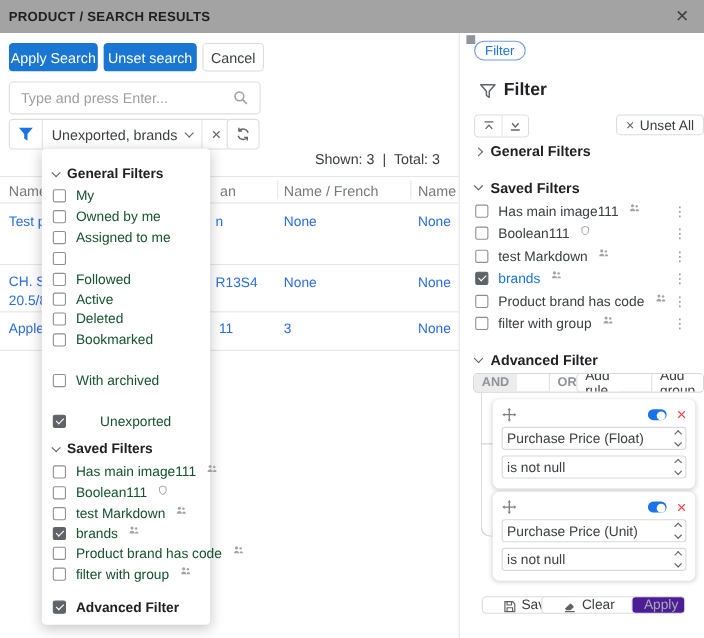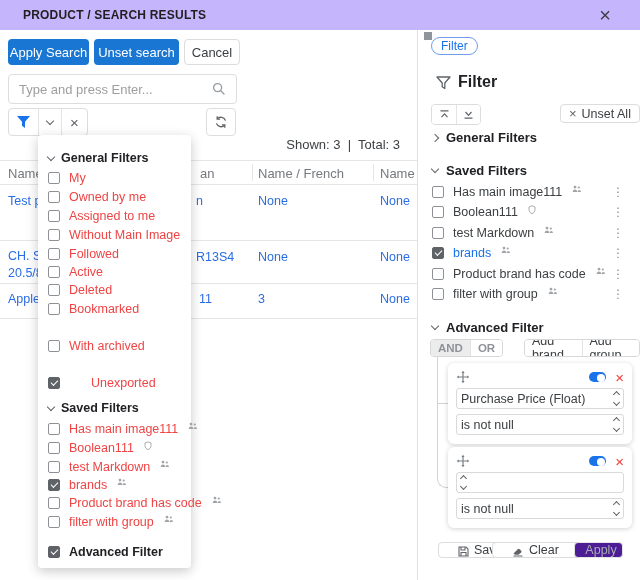--- a/index.html
+++ b/index.html
@@ -2,22 +2,22 @@
 <html><head>
 <meta charset="utf-8">
 <style>
   * { box-sizing: border-box; margin: 0; padding: 0; }
   html,body { width:640px; height:580px; }
   body { font-family:"Liberation Sans", sans-serif; background:#fff; position:relative; overflow:hidden; }
 
   .abs { position:absolute; }
 
   
-  .win-header { position:absolute; left:0; top:0; width:640px; height:30px; background:#c4b5fd;
-    display:flex; align-items:center; padding:0 23px; }
+  .win-header { position:absolute; left:0; top:0; width:640px; height:30px; background:#a3a3a3;
+    display:flex; align-items:center; padding:0 8px; }
   .win-title { font-size:12px; font-weight:bold; color:#1f1f1f; letter-spacing:.2px; }
   .win-close { margin-left:auto; font-size:20px; color:#3c4043; line-height:1; cursor:pointer;
     padding:0 6px; font-weight:400; }
 
   
   .btn { display:inline-flex; align-items:center; justify-content:center; gap:5px;
     border-radius:4px; font-size:13px; cursor:pointer; border:1px solid transparent; }
   .btn-blue { background:#1976d2; color:#fff; font-weight:normal; }
   .btn-plain { background:#fff; color:#3c4043; border-color:#dcdcdc; }
   .btn-disabled { background:#4c1d95; color:#a9aeb4; border-color:#e5e5e5; }
@@ -57,21 +57,21 @@
   .chv.right { transform:rotate(-45deg); }
   .updown { display:flex; flex-direction:column; gap:3px; align-items:center; }
   .updown .chv { width:5px; height:5px; border-width:1.3px; border-color:#5f6368; }
   .updown .u { transform:rotate(-135deg); }
   .updown .d { transform:rotate(45deg); }
 
   
   .dropdown { position:absolute; left:38px; top:135px; width:153px; height:433px; background:#fff;
     border-radius:4px; box-shadow:0 3px 12px rgba(0,0,0,.22); z-index:10; }
   .dd-row { position:absolute; left:10px; display:flex; align-items:center; gap:9px; height:14px; }
-  .dd-label { font-size:12.5px; color:#ef4444; white-space:nowrap; }
+  .dd-label { font-size:12.5px; color:#14532d; white-space:nowrap; }
   .dd-head { font-size:12.5px; font-weight:bold; color:#202124; white-space:nowrap; }
   .sup-ic { margin:-6px 0 0 1px; flex:none; }
 
   
   .right-panel { position:absolute; left:418px; top:30px; width:222px; height:550px; background:#fff; }
   .panel-divider { position:absolute; left:417px; top:30px; width:1px; height:550px; background:#e0e0e0; }
   .chip { position:absolute; left:13px; top:7px; border:1px solid #6f9ceb; color:#1a73e8; font-size:12px;
     border-radius:10px; padding:1px 9px; cursor:pointer; }
   .gray-square { position:absolute; left:6px; top:2px; width:8px; height:8px; background:#8f959b; }
   .panel-title { position:absolute; left:40px; top:43px; font-size:16px; font-weight:bold; color:#202124; }
@@ -85,21 +85,21 @@
   .sv-item { position:absolute; left:14px; display:flex; align-items:center; gap:9px; height:14px; }
   .sv-label { font-size:12.5px; color:#3c4043; white-space:nowrap; }
   .sv-label.blue { color:#1a73e8; }
   .kebab { position:absolute; left:193px; width:14px; text-align:center; font-size:12px; color:#8a8f94;
     cursor:pointer; height:14px; line-height:14px; }
 
   .tg { width:19px; height:11px; border-radius:6px; background:#1a73e8; position:relative; flex:none; cursor:pointer; }
   .tg::after { content:""; position:absolute; right:1.5px; top:1.5px; width:8px; height:8px;
     border-radius:50%; background:#fff; }
 
-  .seg-group { position:absolute; display:flex; border:1px solid #d7d7d7; border-radius:4px; overflow:hidden; height:18px; }
+  .seg-group { position:absolute; display:flex; border:1px solid #d7d7d7; border-radius:4px; overflow:hidden; height:18px;gap:29px; }
   .seg { display:flex; align-items:center; padding:0 7px; font-size:11.5px; font-weight:bold; color:#8f9398;
     background:#fff; cursor:pointer; }
   .seg + .seg { border-left:1px solid #e2e2e2; }
   .seg.active { background:#ececec; }
   .addgrp .seg { font-size:12.5px; font-weight:normal; color:#3c4043; }
 
   .connector { position:absolute; left:19px; top:327px; width:11px; height:131px;
     border-left:1.5px solid #d2d2d2; border-bottom:1.5px solid #d2d2d2; border-bottom-left-radius:9px; }
   .connector-tick { position:absolute; left:19px; top:373px; width:11px; border-top:1.5px solid #d2d2d2; }
 
@@ -135,20 +135,21 @@
     </svg>
   </div>
 
   <div class="filter-group">
     <div class="fg-seg">
       <svg width="13" height="12" viewBox="0 0 13 12">
         <path d="M0 0h13L8 5.8V12L5 9.8V5.8Z" fill="#1a73e8"></path>
       </svg>
     </div>
     <div class="fg-seg">
+      <span class="fg-text">Unexported, brands</span>
       <span class="chv down"></span>
     </div>
     <div class="fg-seg">
       <span style="font-size:15px; color:#5f6368; line-height:1;">×</span>
     </div>
   </div>
   <div class="refresh-btn">
     <svg width="14" height="14" viewBox="0 0 14 14">
       <path d="M11.6 5.6A5 5 0 0 0 3.2 3.9" fill="none" stroke="#5f6368" stroke-width="1.3"></path>
       <path d="M3.2 1.2v2.9h2.9" fill="none" stroke="#5f6368" stroke-width="1.3"></path>
@@ -206,21 +207,20 @@
   <div class="dd-row" style="top:55px;">
     <span class="cb"></span>
     <span class="dd-label">Owned by me</span>
   </div>
   <div class="dd-row" style="top:74px;">
     <span class="cb"></span>
     <span class="dd-label">Assigned to me</span>
   </div>
   <div class="dd-row" style="top:93px;">
     <span class="cb"></span>
-    <span class="dd-label">Without Main Image</span>
   </div>
   <div class="dd-row" style="top:112px;">
     <span class="cb"></span>
     <span class="dd-label">Followed</span>
   </div>
   <div class="dd-row" style="top:130px;">
     <span class="cb"></span>
     <span class="dd-label">Active</span>
   </div>
   <div class="dd-row" style="top:148px;">
@@ -424,21 +424,21 @@
     <span class="chv down"></span>
     <span>Advanced Filter</span>
   </div>
   <span class="tg abs" style="left:194px; top:291px;"></span>
 
   <div class="seg-group" style="left:12px; top:309px;">
     <span class="seg active">AND</span>
     <span class="seg">OR</span>
   </div>
   <div class="seg-group addgrp" style="left:106px; top:309px;">
-    <span class="seg">Add brand</span>
+    <span class="seg">Add rule</span>
     <span class="seg">Add group</span>
   </div>
 
   <div class="connector"></div>
   <div class="connector-tick"></div>
 
   
   <div class="rule-card" style="top:333px;">
     <div class="rule-head">
       <svg width="14" height="14" viewBox="0 0 13 13" style="cursor:move;">
@@ -470,20 +470,21 @@
     <div class="rule-head">
       <svg width="14" height="14" viewBox="0 0 13 13" style="cursor:move;">
         <path d="M6.5 2.7v7.6M2.7 6.5h7.6" stroke="#7a7f85" stroke-width="1.1"></path>
         <path d="M6.5.6 8 2.7H5ZM6.5 12.4 5 10.3h3ZM.6 6.5 2.7 5v3ZM12.4 6.5 10.3 8V5Z" fill="#7a7f85"></path>
       </svg>
       <span style="flex:1;"></span>
       <span class="tg" style="width:17px; height:10px;"></span>
       <span class="rule-x">×</span>
     </div>
     <div class="rule-select">
+      <span>Purchase Price (Unit)</span>
       <span class="updown">
           <span class="chv u"></span>
           <span class="chv d"></span>
         </span>
     </div>
     <div class="rule-select">
       <span>is not null</span>
       <span class="updown">
           <span class="chv u"></span>
           <span class="chv d"></span>

